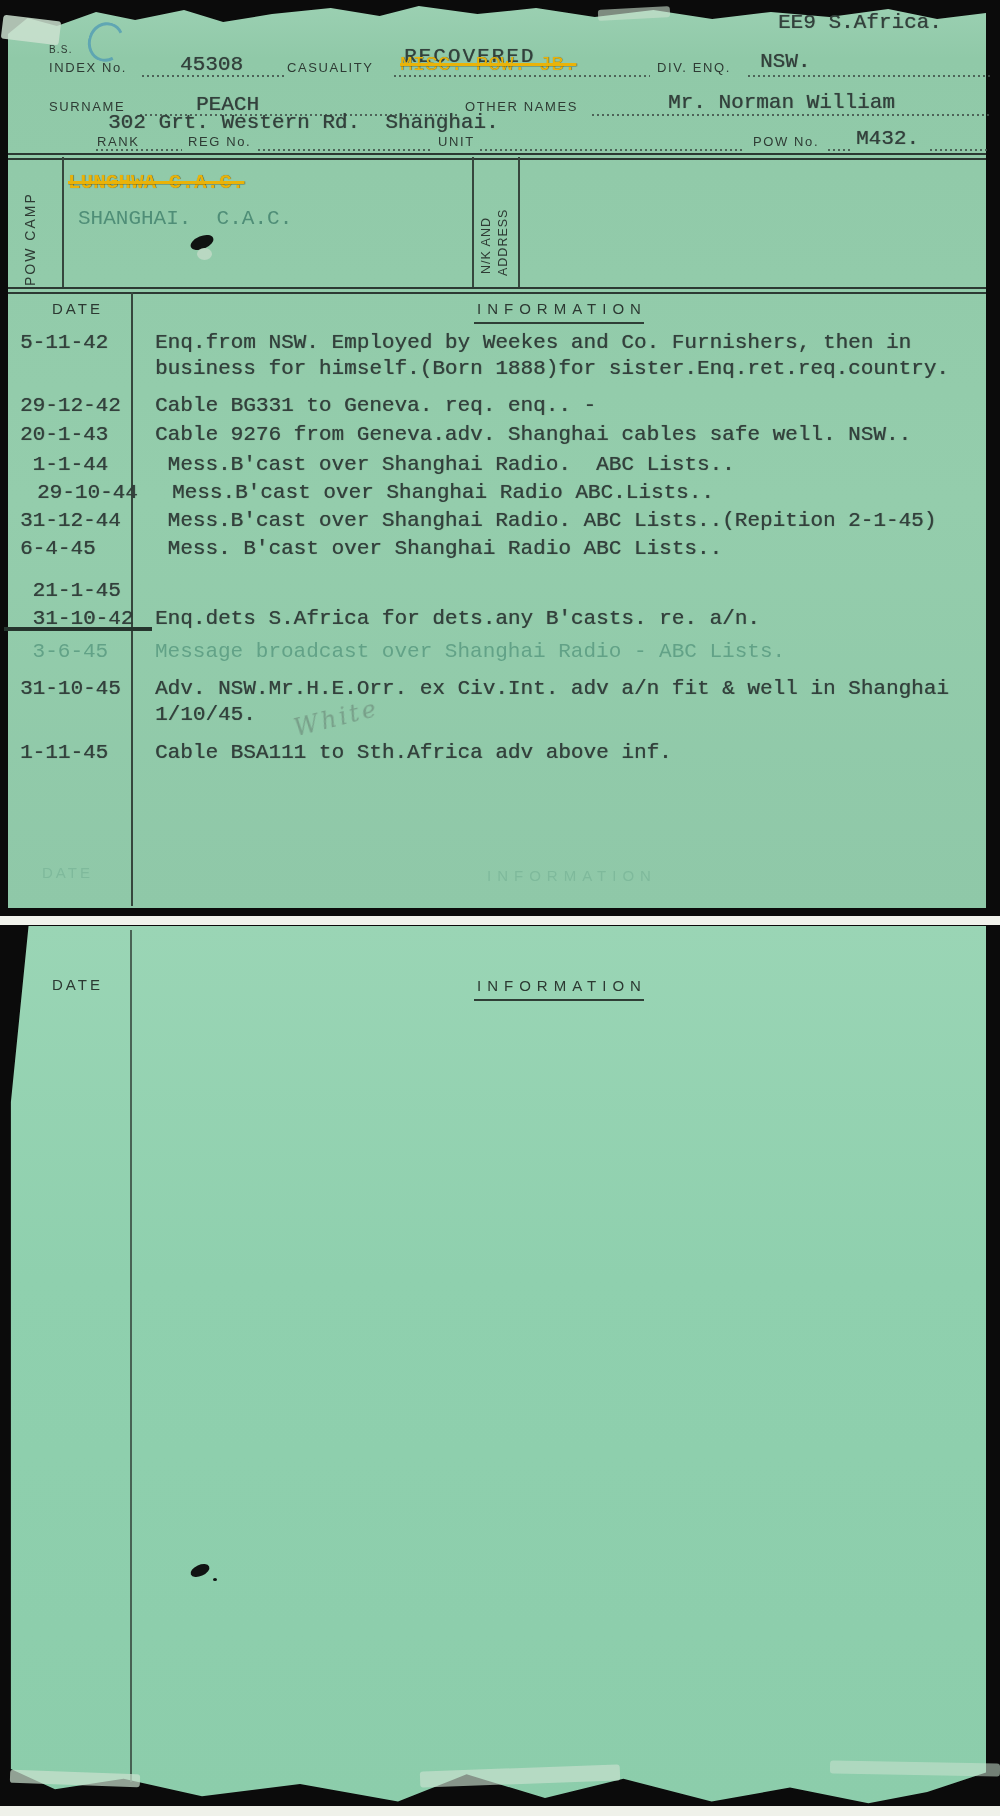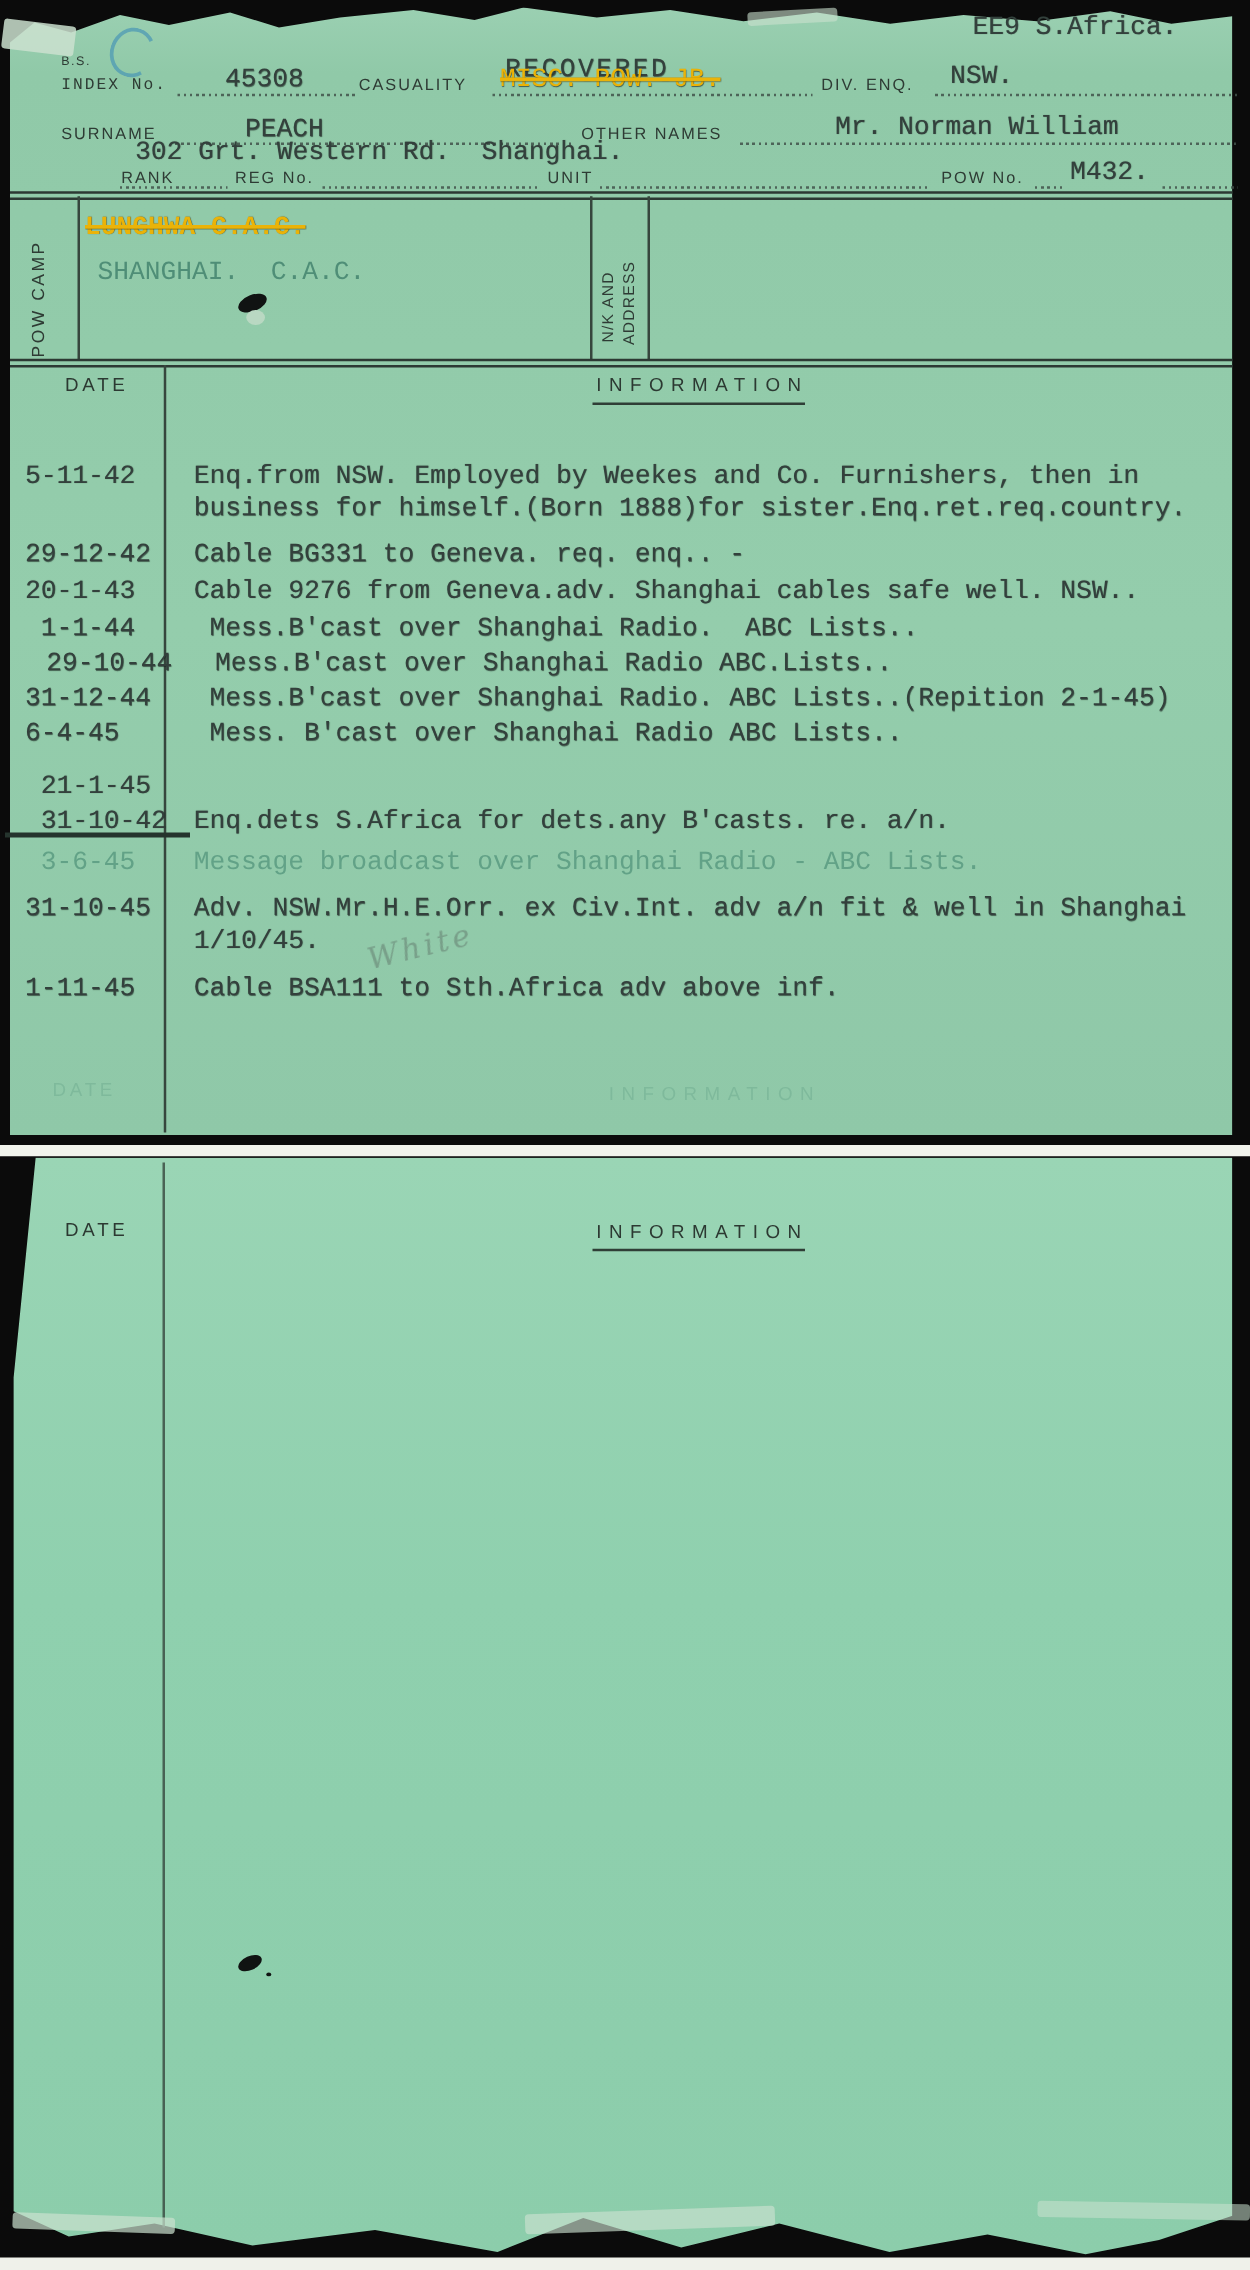--- a/index.html
+++ b/index.html
@@ -31,21 +31,21 @@
   .ghost{color:#68a68b;opacity:.42;filter:blur(.5px);}
   .dots{height:2px;background:repeating-linear-gradient(90deg,#41524a 0 2px,transparent 2px 5px);opacity:.85;}
   .rule2{height:3px;border-top:2px solid #2c3933;border-bottom:2px solid #2c3933;background:transparent;}
   .vline{width:2px;background:#36463d;}
   .uline{height:2px;background:#2f3e36;}
   .vtext{writing-mode:vertical-rl;transform:rotate(180deg);font-family:"Liberation Sans",sans-serif;
          color:#2e3b34;white-space:pre;}
 
   
   .rows{left:8px;top:330px;width:978px;}
-  .trow{display:flex;align-items:flex-start;margin-top:39px;}
+  .trow{display:flex;align-items:flex-start;}
   .trow .date{flex:0 0 125px;padding-left:12px;}
   .trow .info{padding-left:10px;position:relative;}
   .trow.faded .typed{color:#62a287;text-shadow:none;}
   .trow.u-date .date{position:relative;}
   .trow.u-date .date::after{content:'';position:absolute;left:-4px;width:148px;bottom:1px;height:4px;background:#25342d;}
   .pencil{position:absolute;left:148px;bottom:-4px;font-family:"DejaVu Serif",serif;font-style:italic;
           font-size:24px;color:rgba(96,118,105,.5);transform:rotate(-14deg);letter-spacing:3px;filter:blur(.4px);}
 
   
   .blue-c{width:30px;height:34px;border:3px solid #4e9ab5;border-radius:50%;
@@ -61,21 +61,21 @@
 
   <div class="abs shard" style="left:2px;top:18px;width:58px;height:24px;transform:rotate(7deg);"></div>
   <div class="abs shard" style="left:598px;top:8px;width:72px;height:11px;transform:rotate(-3deg);opacity:.6;"></div>
 
   <div class="abs blue-c" style="left:88px;top:22px;"></div>
 
   <div class="abs typed" style="left:404px;top:44px;letter-spacing:2px;">RECOVERED</div>
   <div class="abs typed" style="left:778px;top:10px;">EE9 S.Africa.</div>
 
   <div class="abs label label-sm" style="left:49px;top:44px;">B.S.</div>
-  <div class="abs label" style="left:49px;top:60px;font-family:Liberation Mono, monospace;">INDEX No.</div>
+  <div class="abs label" style="left:49px;top:60px;">INDEX No.</div>
   <div class="abs dots" style="left:142px;top:75px;width:142px;"></div>
   <div class="abs typed" style="left:180px;top:52px;">45308</div>
   <div class="abs label" style="left:287px;top:60px;">CASUALITY</div>
   <div class="abs dots" style="left:394px;top:75px;width:256px;"></div>
   <div class="abs typed struck" style="left:400px;top:52px;">MISC.-POW.-JB.</div>
   <div class="abs label" style="left:657px;top:60px;">DIV. ENQ.</div>
   <div class="abs dots" style="left:748px;top:75px;width:244px;"></div>
   <div class="abs typed" style="left:760px;top:49px;">NSW.</div>
 
   <div class="abs label" style="left:49px;top:99px;">SURNAME</div>

